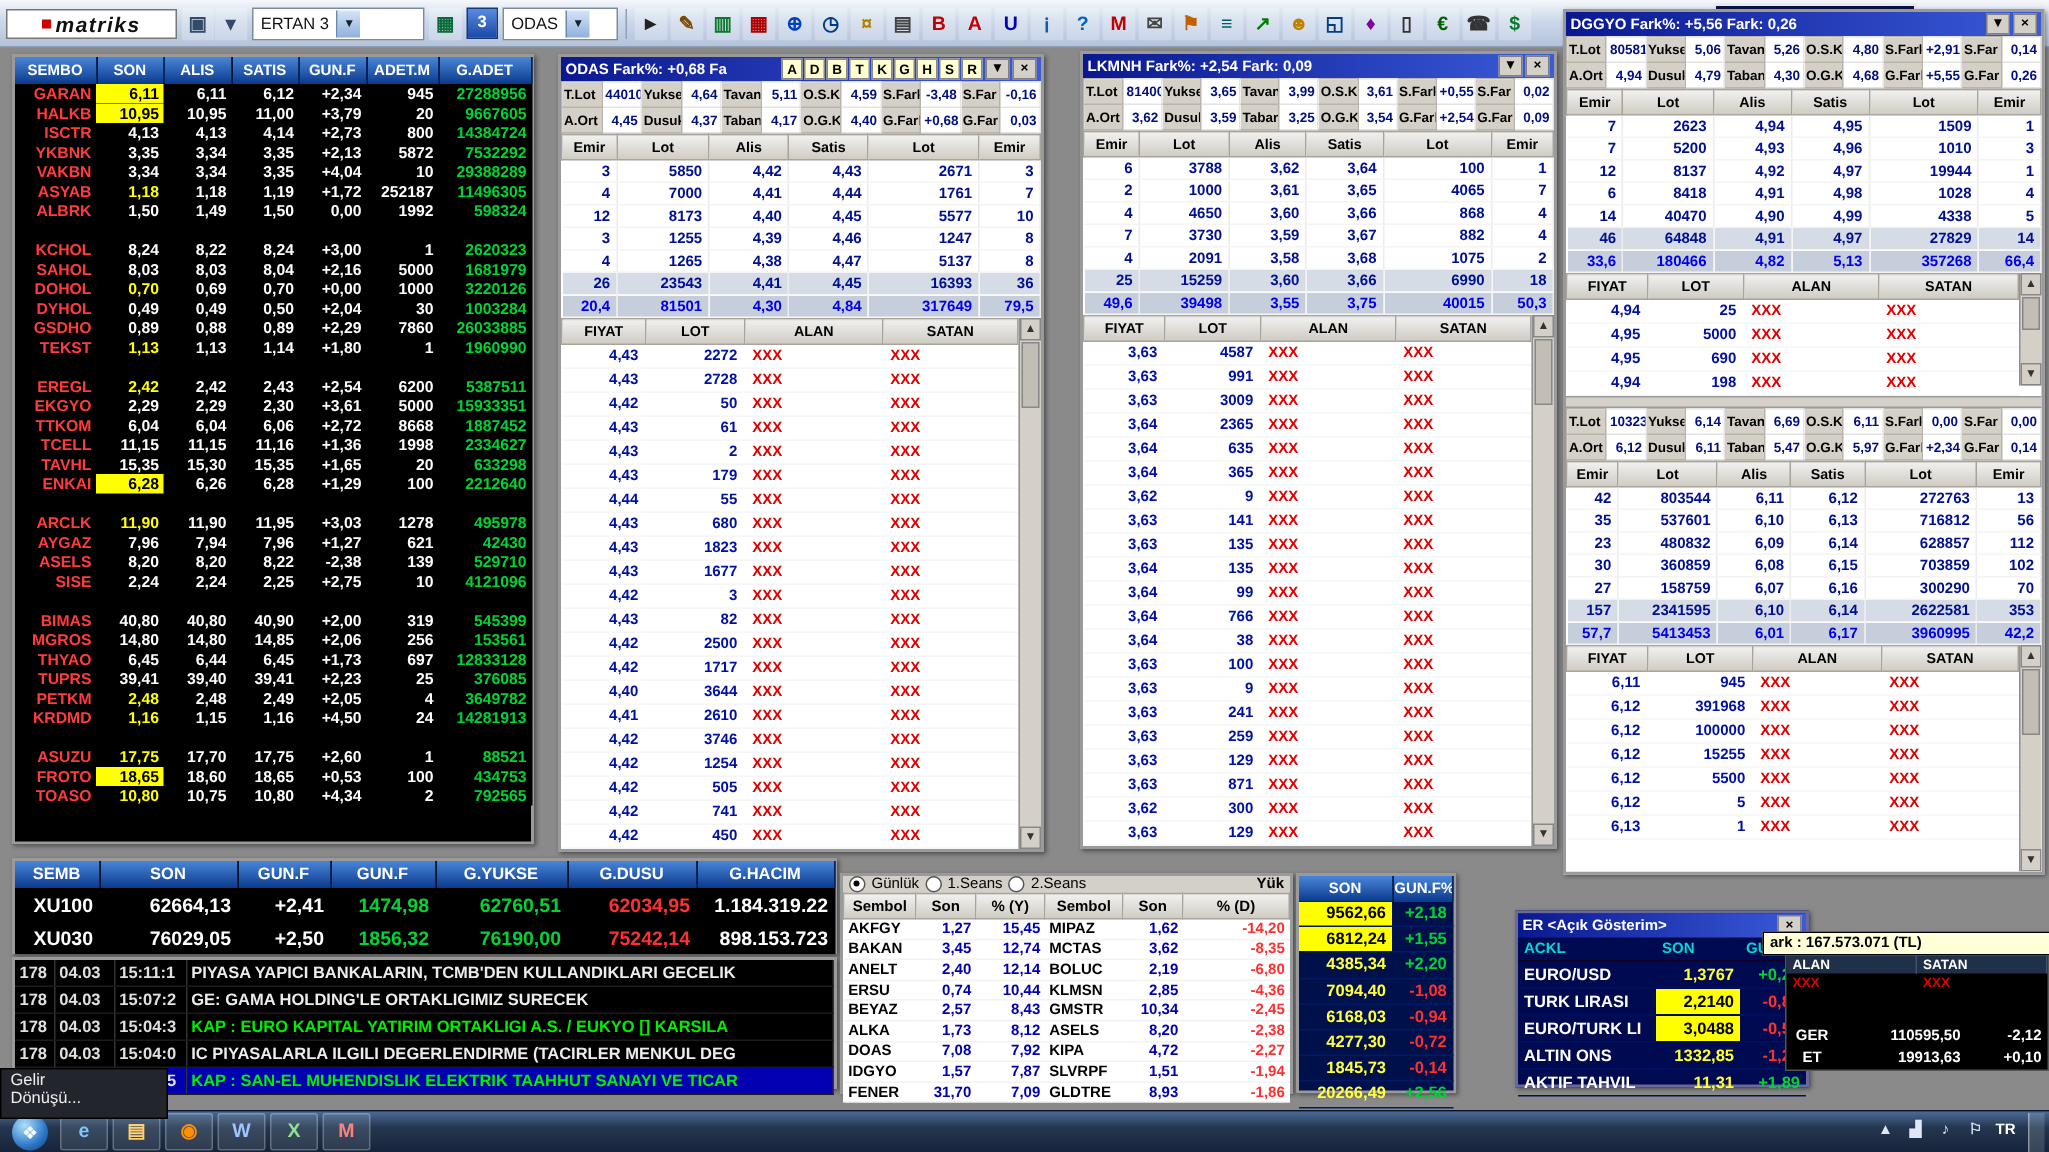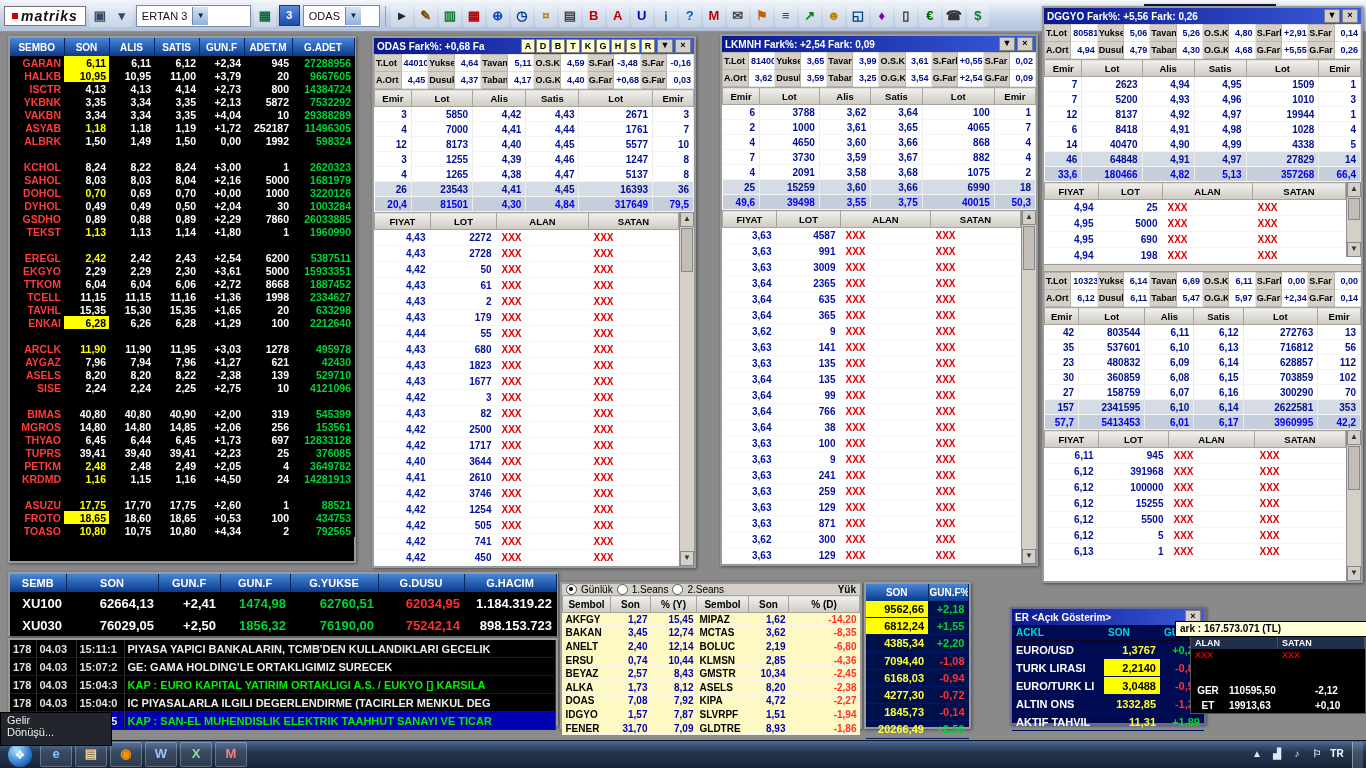--- a/index.html
+++ b/index.html
@@ -7,21 +7,21 @@
        font-family:"Liberation Sans",sans-serif;-webkit-font-smoothing:none}
   .win{position:absolute;border:2px solid #9a9a9a;box-shadow:1px 1px 3px rgba(0,0,0,.45);box-sizing:border-box;background:#fff}
   table{border-collapse:collapse;table-layout:fixed;width:100%}
   td,th{overflow:hidden;white-space:nowrap}
   .pos{color:#00d435}.neg{color:#ff3030}
 
   
   #toolbar{position:absolute;left:0;top:0;width:1366px;height:32px;box-sizing:border-box;
     background:linear-gradient(#f5f7fb,#ccd8ea 45%,#b4c3db);border-bottom:1px solid #7f93b0;
     display:flex;align-items:center;gap:3px;padding:0 4px}
-  .logo{background:#fff;border:1px solid #777;padding:1px 7px;font-weight:bold;font-style:italic;
+  .logo{background:#fff;border:1px solid #777;padding:1px 23px;font-weight:bold;font-style:italic;
     font-size:14px;color:#101010;letter-spacing:1px;display:flex;align-items:center;gap:3px}
   .logodot{width:6px;height:6px;background:#d00000;display:inline-block}
   .combo{background:#fff;border:1px solid #7a8aa0;height:20px;display:flex;align-items:center;
     font-size:11px;padding-left:5px;color:#111}
   .combo .arrow{width:15px;height:18px;margin-left:5px;background:linear-gradient(#d5e4f8,#8fb0dc);
     border-left:1px solid #6b87ab;font-size:8px;display:flex;align-items:center;justify-content:center;color:#123}
   .pagebtn{width:19px;height:19px;background:linear-gradient(#5a8ae0,#1a4aa8);color:#fff;font-weight:bold;
     font-size:11px;text-align:center;line-height:19px;border:1px solid #123a78}
   .tbicon{width:20px;height:20px;display:inline-flex;align-items:center;justify-content:center;
     font-size:13px;font-weight:bold;border:1px solid transparent;border-radius:2px;background:rgba(255,255,255,.25)}
@@ -88,21 +88,21 @@
   .sb-thumb{height:42px;background:#c2beb6;border:1px solid #888;margin:1px}
   .sb-sp{margin-top:auto}
   .divider{height:6px;background:#d4d0c8;border-top:1px solid #999;border-bottom:1px solid #999;flex:0 0 auto}
 
   
   .movers{background:#d4d0c8;display:flex;flex-direction:column}
   .filterrow{height:17px;display:flex;align-items:center;gap:4px;font-size:10px;padding:0 4px;color:#000}
   .rdo{width:9px;height:9px;border-radius:50%;background:#fff;border:1px solid #555;display:inline-block;position:relative}
   .rdo.sel::after{content:"";position:absolute;left:2px;top:2px;width:4px;height:4px;border-radius:50%;background:#000}
   .ylabel{margin-left:auto;font-weight:bold}
-  .mv{background:#fef9c3}
+  .mv{background:#ffffff}
   .mv th{font-size:10px;background:linear-gradient(#f0f0ee,#cfcbc3);border:1px solid #a8a49c;height:14px;color:#000}
   .mv td{font-size:10px;font-weight:bold;height:12.6px;padding:0 3px;border-bottom:1px solid #f2f2f2}
   .msym{text-align:left;color:#000}
   .mval,.mpct{text-align:right;color:#0000b0}
   .mpr{text-align:right}
 
   
   .mini{background:#00104a}
   .mq th{background:linear-gradient(#4a86d8,#0a3a8c);color:#fff;font-size:10px;height:15px;border-right:1px solid #00275f}
   .mq td{height:16.2px;font-size:11px;font-weight:bold;padding:0 4px;text-align:right;border-bottom:1px solid #001a66}
@@ -121,21 +121,21 @@
   
   .tip{position:absolute;background:#ffffd8;border:1px solid #000;font-size:10px;color:#000;
     padding:0 4px;line-height:14px;z-index:40;font-weight:bold}
   .blackwin{position:absolute;background:#000;border:1px solid #555;z-index:30;display:flex;flex-direction:column}
   .ovhead{display:flex;background:#203048;color:#fff;font-size:9px;font-weight:bold}
   .ovhead span{flex:1;padding:1px 4px;border-right:1px solid #405068}
   .ovx{display:flex;font-size:9px;font-weight:bold;color:#e00000}
   .ovx span{flex:1;padding:1px 4px}
   .ovt td{height:15px;font-size:10px;font-weight:bold;padding:0 4px}
   .ovl{color:#fff;text-align:center}
-  .ovv{color:#fff;text-align:left}
+  .ovv{color:#fff;text-align:right}
 
   
   #notify{position:absolute;left:0;top:712px;width:112px;height:34px;background:#22262c;color:#eee;
     font-size:11px;padding:1px 6px;z-index:50;border:1px solid #000;box-sizing:border-box}
   #taskbar{position:absolute;left:0;top:740px;width:1366px;height:28px;box-sizing:border-box;
     background:linear-gradient(#4a6a96,#24364f 40%,#16243a);border-top:1px solid #0a1422;
     display:flex;align-items:center;gap:3px;padding:0 3px;z-index:45}
   .orb{width:24px;height:24px;border-radius:50%;color:#fff;text-align:center;line-height:24px;font-size:12px;
     background:radial-gradient(circle at 35% 30%,#aee0ff,#2e78c8 60%,#0a3c78);margin:0 5px;flex:0 0 auto}
   .tbapp{width:30px;height:23px;background:rgba(255,255,255,.10);border:1px solid rgba(255,255,255,.25);

